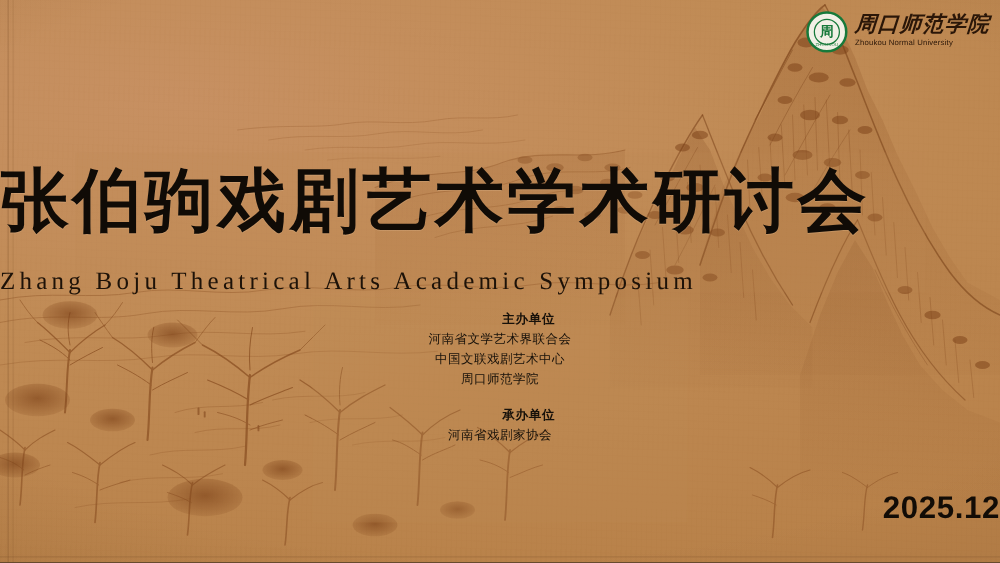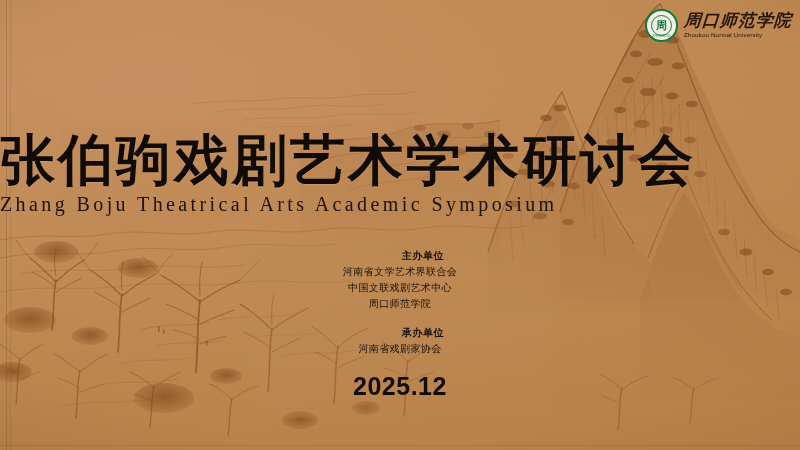--- a/index.html
+++ b/index.html
@@ -91,42 +91,42 @@
   .title-cn {
     font-family:"DejaVu Serif", serif;
     font-size:55px; font-weight:bold;
     letter-spacing:3px;
     color:#100b06;
     line-height:1.16;
     white-space:nowrap;
     text-shadow:0 1px 0 rgba(255,232,200,.16);
   }
   .title-en {
-    margin-top:1px;
+    margin-top:22px;
     font-family:"Liberation Serif", "DejaVu Serif", serif;
     font-size:20px; letter-spacing:3.4px;
     color:#1d1208;
     white-space:nowrap;
   }
 
   
   .org-zone {
     position:absolute; left:0; right:0; top:248px;
     text-align:center; z-index:5;
     font-family:"DejaVu Sans", sans-serif;
     color:#17110a;
   }
   .org-group + .org-group { margin-top:13px; }
   .org-head { font-size:10px; font-weight:bold; letter-spacing:.6px; line-height:16px;margin-left:46px; }
   .org-line { font-size:10px; letter-spacing:.4px; line-height:16px; }
 
   
   .date {
-    position:absolute; left:0; right:0; top:372px;
-    text-align:center; z-index:5;
+    position:absolute; left:0; right:0; top:392px;
+    text-align:right; z-index:5;
     font-family:"Liberation Sans", sans-serif;
     font-size:25px; font-weight:bold; letter-spacing:.5px;
     color:#120c06;
   }
 </style>
 </head>
 <body>
 
 <div id="poster">
 

